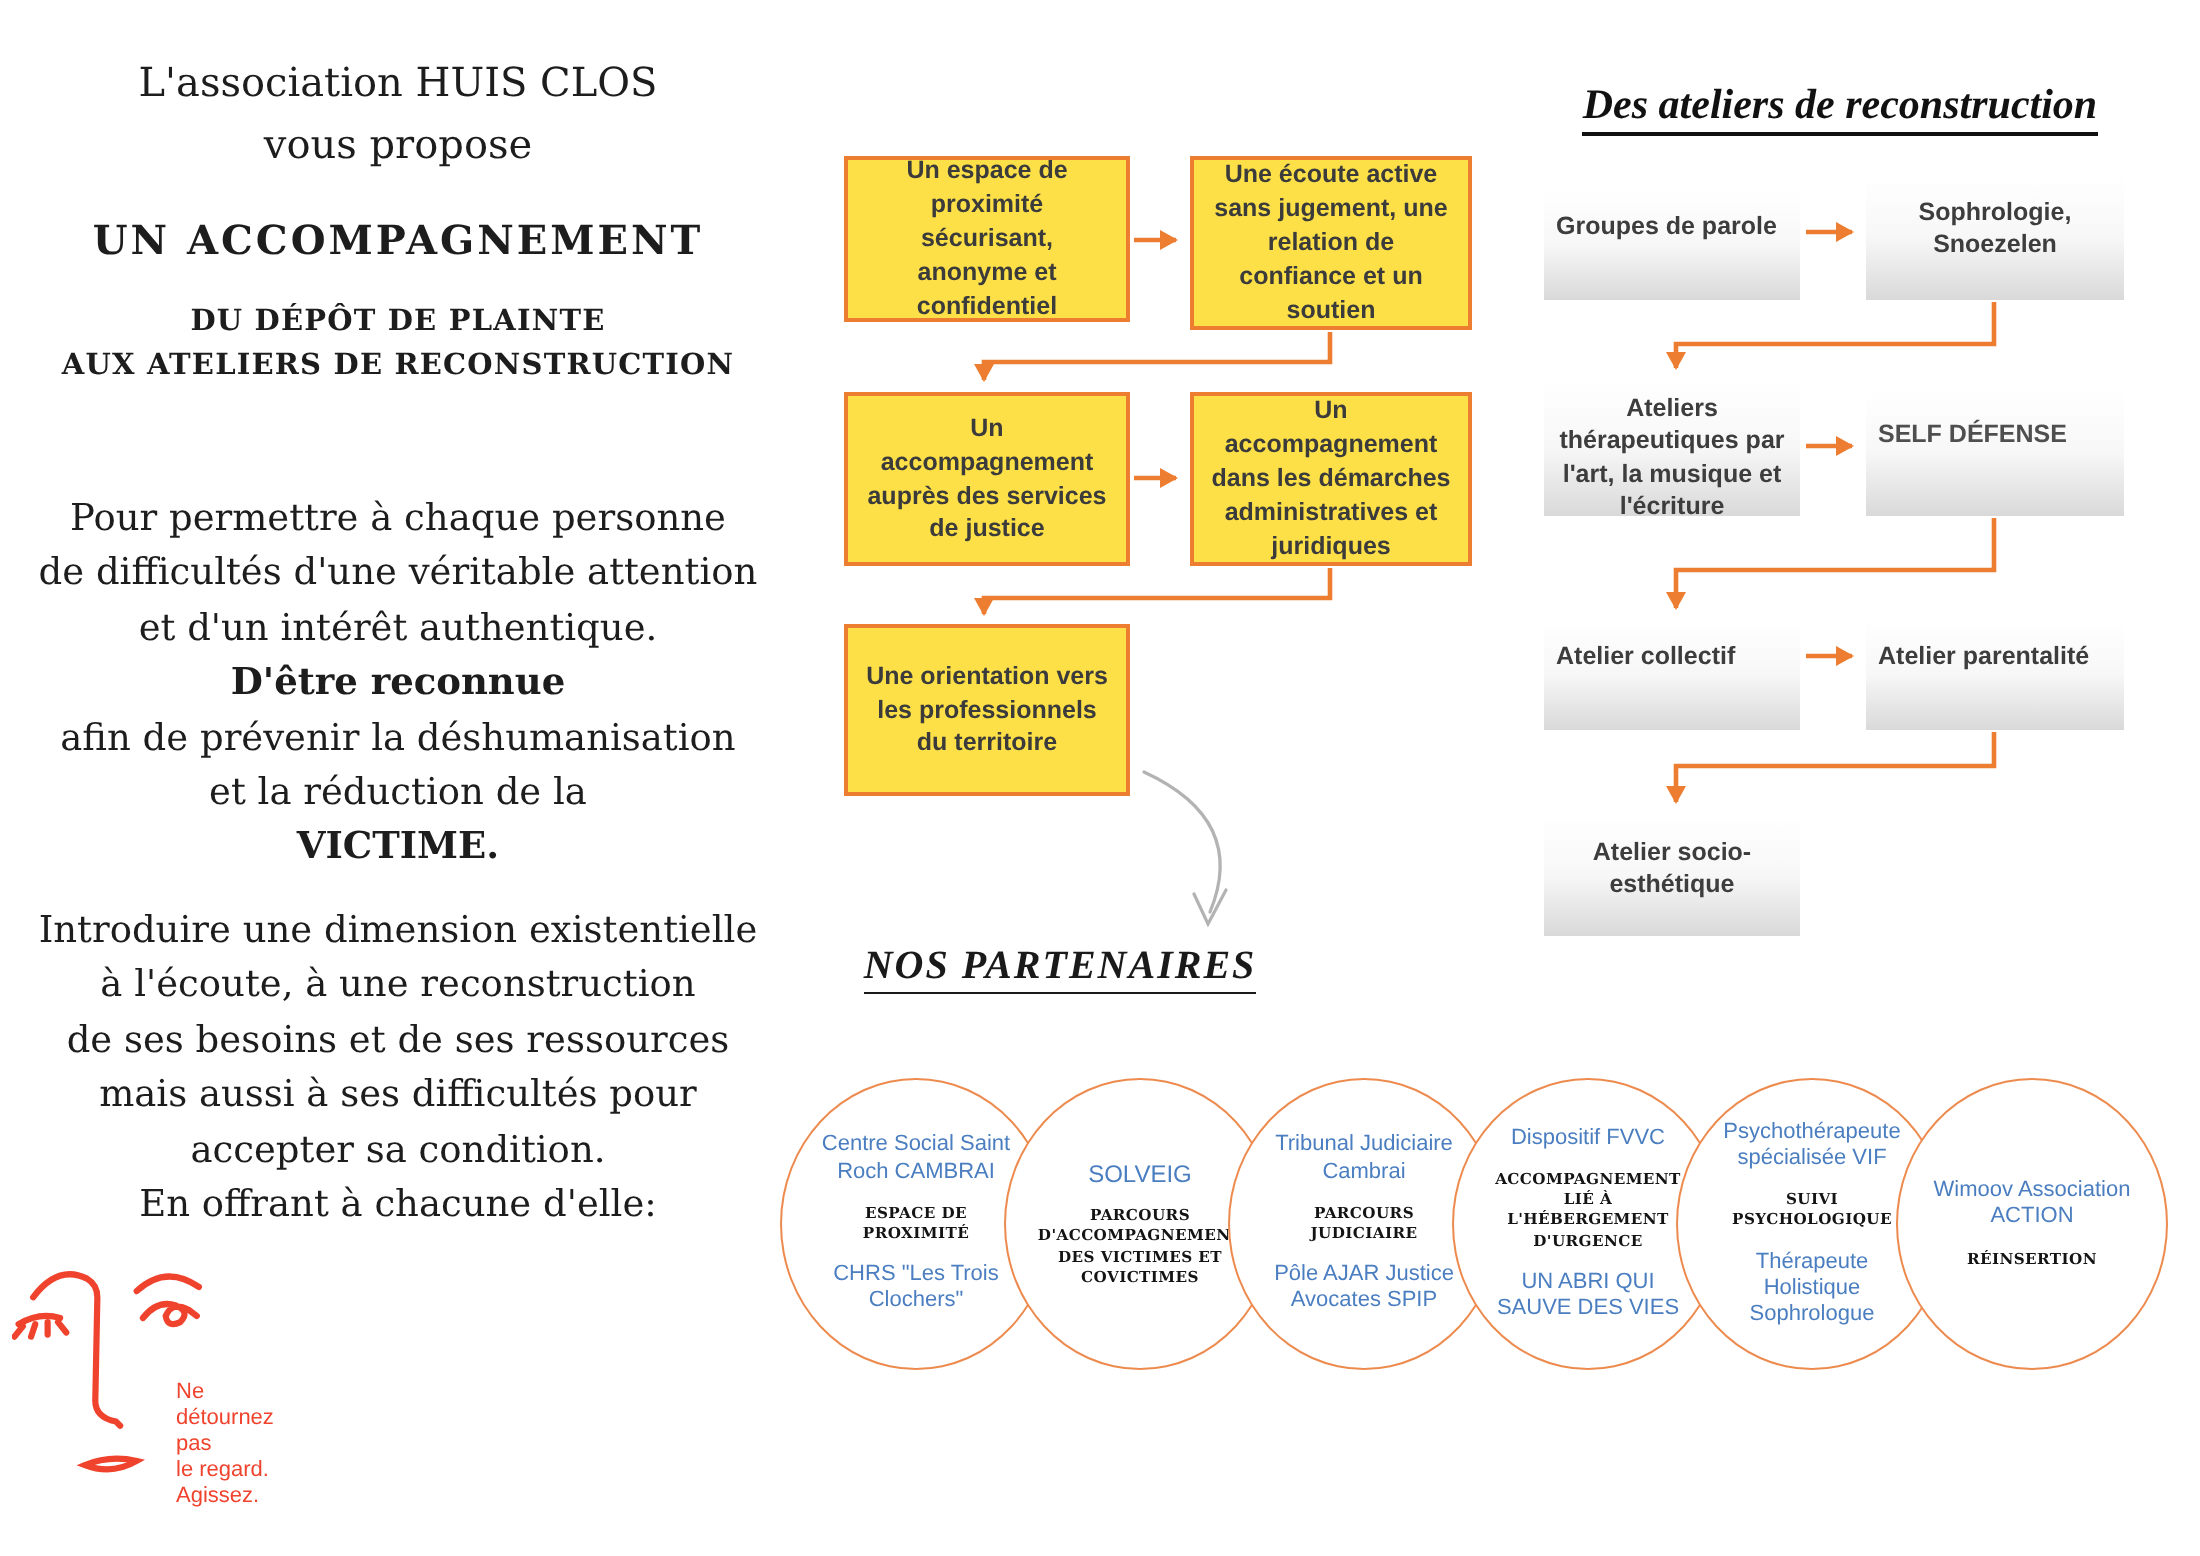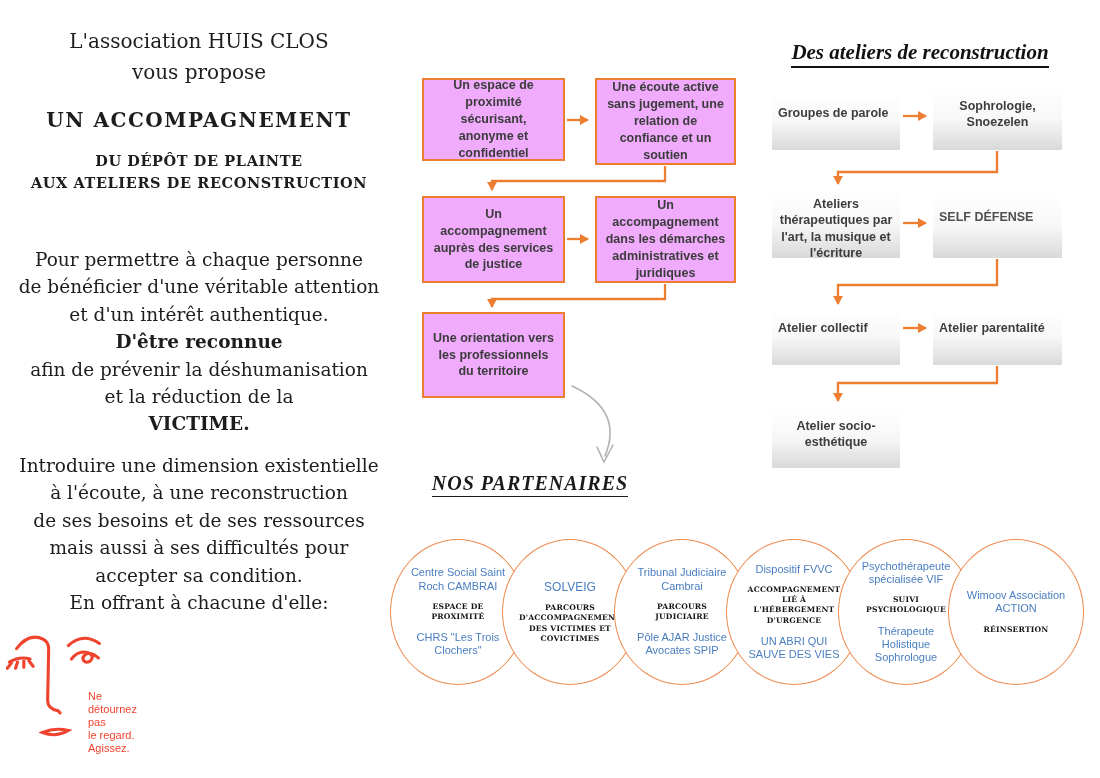--- a/index.html
+++ b/index.html
@@ -20,21 +20,21 @@
 
   
   .logo-svg { position:absolute; left:6px; top:630px; }
   .logo-tagline {
     position:absolute; left:88px; top:690px; width:90px;
     color:#f0432e; font-size:11px; line-height:1.18; white-space:pre-line; text-align:left;
   }
 
   
   .fbox {
-    position:absolute; background:#f0abfc; border:2px solid #ED7D31;
+    position:absolute; background:#fde047; border:2px solid #ED7D31;
     display:flex; align-items:center; justify-content:center;
     text-align:center; font-size:12.5px; font-weight:bold; color:#3b3b3b;
     line-height:1.35; padding:5px 8px;
   }
   #fbox1 { left:422px; top:78px;  width:143px; height:83px; }
   #fbox2 { left:595px; top:78px;  width:141px; height:87px; }
   #fbox3 { left:422px; top:196px; width:143px; height:87px; }
   #fbox4 { left:595px; top:196px; width:141px; height:87px; }
   #fbox5 { left:422px; top:312px; width:143px; height:86px; }
 
@@ -88,21 +88,21 @@
     <div>L'association HUIS CLOS</div>
     <div>vous propose</div>
   </div>
   <div class="main-title">UN ACCOMPAGNEMENT</div>
   <div class="subtitle">
     <div>DU DÉPÔT DE PLAINTE</div>
     <div>AUX ATELIERS DE RECONSTRUCTION</div>
   </div>
   <div class="para1">
     <div>Pour permettre à chaque personne</div>
-    <div>de bénéficier d'une véritable attention</div>
+    <div>de difficultés d'une véritable attention</div>
     <div>et d'un intérêt authentique.</div>
     <div class="b">D'être reconnue</div>
     <div>afin de  prévenir la déshumanisation</div>
     <div>et la réduction de la</div>
     <div class="b">VICTIME.</div>
   </div>
   <div class="para2">
     <div>Introduire une dimension existentielle</div>
     <div>à l'écoute, à une reconstruction</div>
     <div>de ses besoins et de ses ressources</div>

